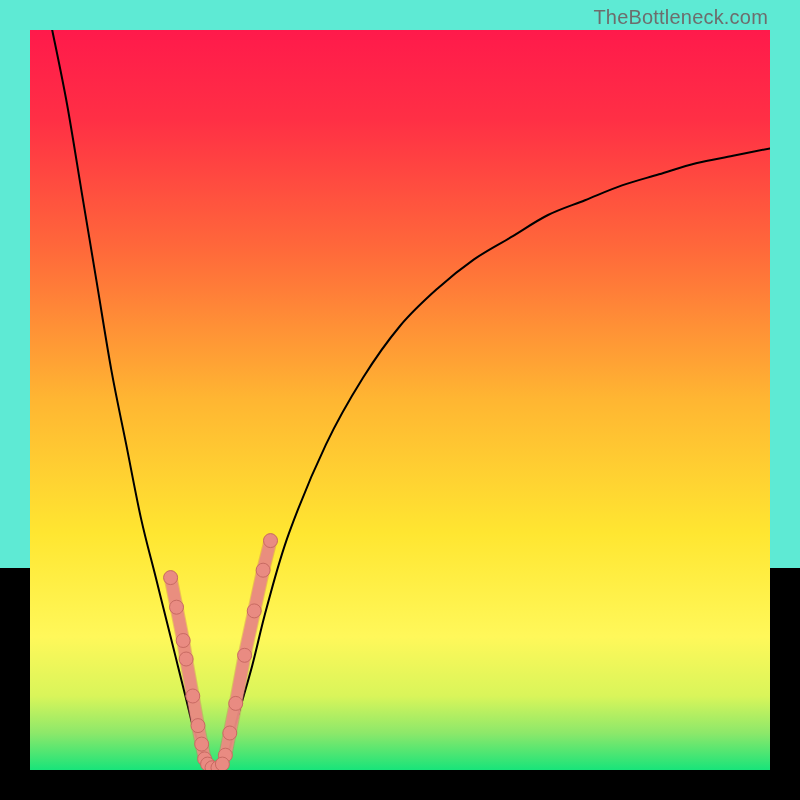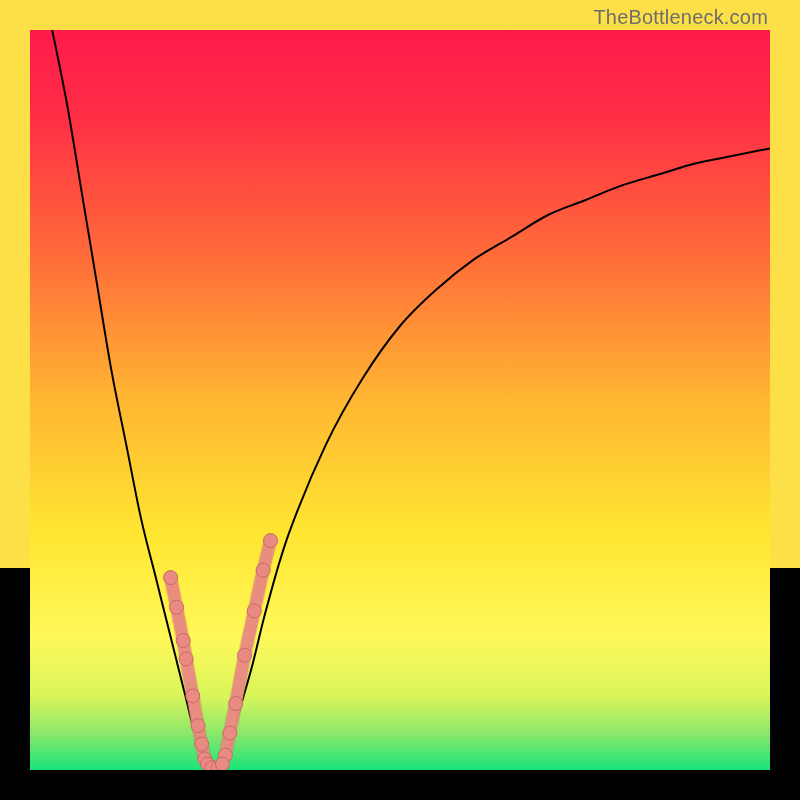--- a/index.html
+++ b/index.html
@@ -1,21 +1,21 @@
 <!DOCTYPE html>
 <html><head>
 <meta charset="utf-8">
 <style>
   * { margin: 0; padding: 0; box-sizing: border-box; }
   html, body { width: 800px; height: 800px; overflow: hidden; background: #000; }
   .stage {
     position: relative;
     width: 800px;
     height: 568px;
-    background: #fde047;
+    background: #5eead4;
   }
   .plot-area {
     position: absolute;
     left: 30px;
     top: 30px;
     width: 740px;
     height: 740px;
     overflow: hidden;
   }
   .gradient-bg {

